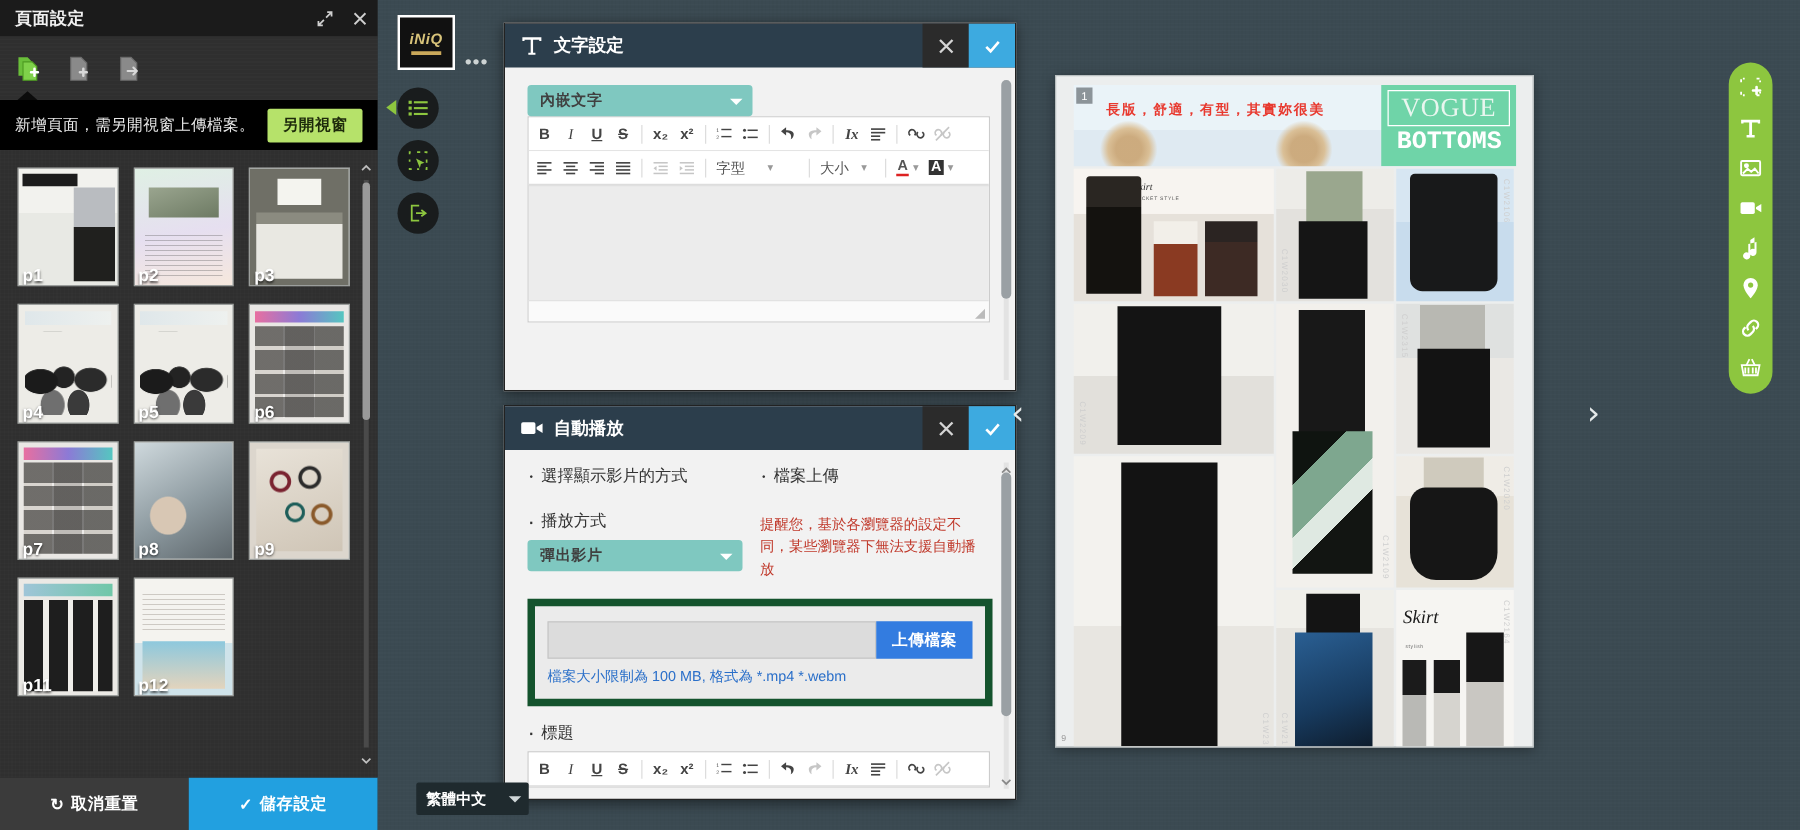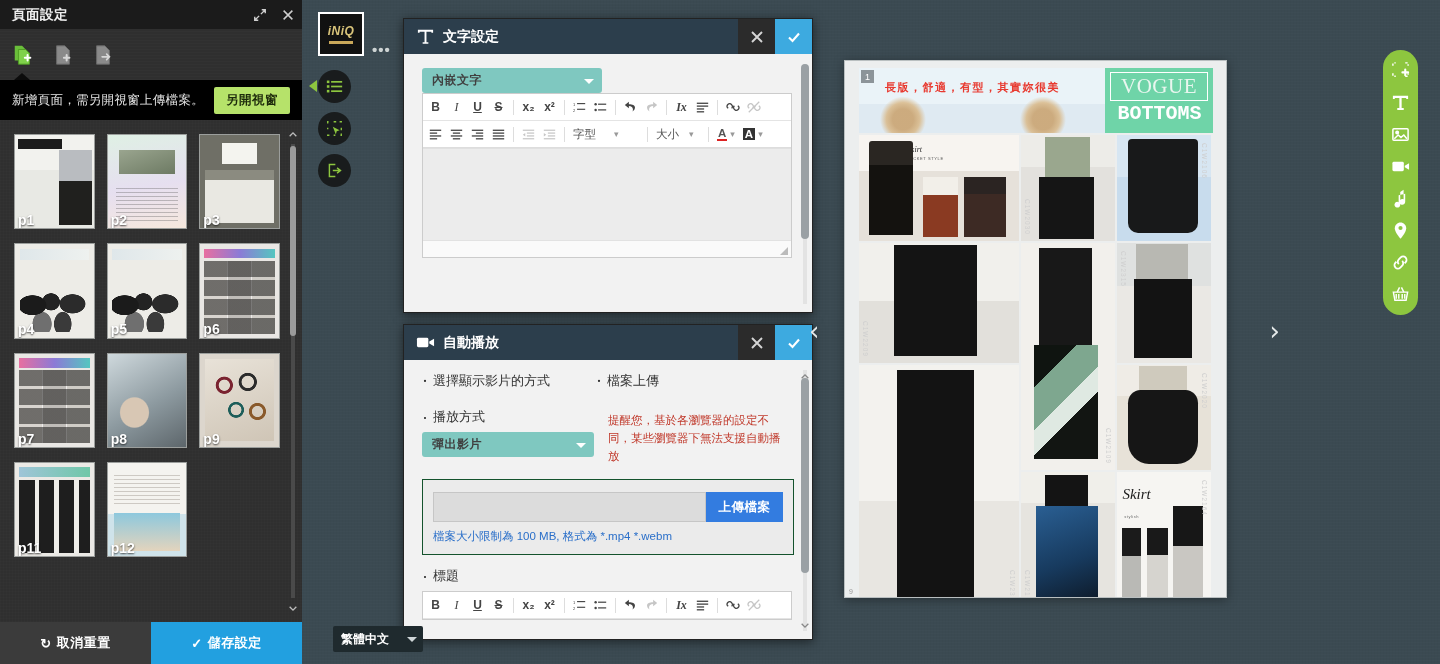--- a/index.html
+++ b/index.html
@@ -181,21 +181,21 @@
 
   #dlgText { left:403px; top:18px; width:410px; height:295px; }
   #dlgVideo { left:403px; top:324px; width:410px; height:316px; }
 
   .warnText { color:#c0392b; font-size:11.5px; line-height:1.55; }
   .uploadRow { display:flex; height:30px; margin-top:2px; }
   .uploadBox { flex:1; background:#dcdcdc; border:1px solid #c6c6c6; }
   .uploadBtn { width:77px; background:#337ce0; color:#fff; font-size:12.5px; font-weight:bold;
     border:none; cursor:pointer; letter-spacing:.5px; }
   .limitText { color:#2a6fc9; font-size:11.5px; margin-top:7px; }
-  .grayPanel { background:#ebebeb; border:1px solid #14532d; padding:10px; }
+  .grayPanel { background:#ebebeb; border:6px solid #14532d; padding:10px; }
 
   
   #canvasArea { position:absolute; left:820px; top:0; right:0; height:664px; }
   #pageSheet { position:absolute; left:24px; top:60px; width:383px; height:538px;
     background:#eceeee; border:1px solid #b9bfc0; box-shadow:0 2px 10px rgba(0,0,0,.35);
     overflow:hidden; }
   #pgNum { position:absolute; left:4px; bottom:2px; color:#999; font-size:7px; z-index:9; }
   .navArrow { position:absolute; top:50%; margin-top:-14px; color:#e6eaea; cursor:pointer;
     font-size:26px; line-height:1; font-family:"DejaVu Sans", sans-serif; user-select:none; }
   #navPrev { left:-11px; } #navNext { right:160px; }
@@ -642,21 +642,21 @@
         </div>
         <div class="hbtn ok">
           <svg viewBox="0 0 16 16" fill="none" stroke="#fff" stroke-width="2.1">
               <path d="M3 8.5l3.5 3.5L13 4.5"></path>
             </svg>
         </div>
       </div>
     </div>
     <div class="dlgBody" style="height:281px; padding-top:12px;">
 
-      <div style="display:flex; gap:2px;font-family:Liberation Serif, serif;">
+      <div style="display:flex; gap:14px;font-family:Liberation Serif, serif;">
         <div style="width:172px;">
           <div class="fieldLabel">選擇顯示影片的方式</div>
         </div>
         <div style="width:172px;">
           <div class="fieldLabel">檔案上傳</div>
         </div>
       </div>
 
       <div style="display:flex; gap:14px; margin-top:12px;">
         <div style="width:172px;">

